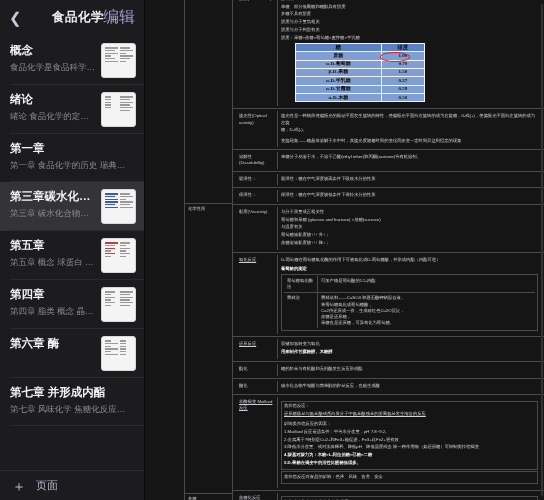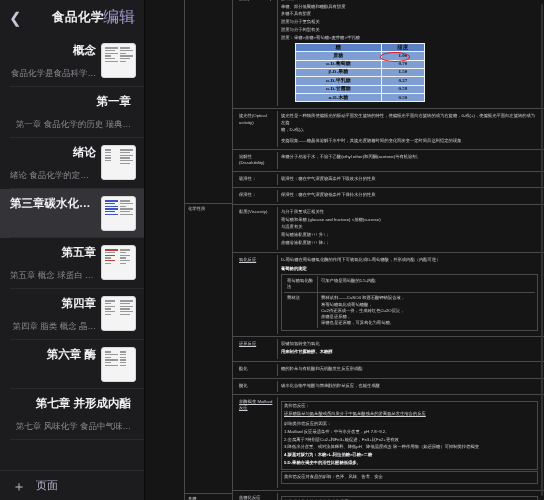--- a/index.html
+++ b/index.html
@@ -44,28 +44,28 @@
     padding: 7px 8px 7px 10px;
     min-height: 48px;
     cursor: pointer;
     position: relative;
   }
   .sb-item.selected { background: #343337; }
   .sb-item::after {
     content: ""; position: absolute; left: 10px; right: 0; bottom: 0;
     height: 1px; background: #2b2a2d;
   }
-  .sb-item-text { flex: 1; min-width: 0; padding-right: 5px; text-align: right; }
+  .sb-item-text { flex: 1; min-width: 0; padding-right: 5px; }
   .sb-item-title {
     color: #f2f1f5; font-size: 11.5px; font-weight: bold;
     line-height: 15px;
     white-space: nowrap; overflow: hidden; text-overflow: ellipsis;
   }
   .sb-item-sub {
-    color: #8d8b92; font-size: 8.5px; line-height: 13px; margin-top: 9px;
+    color: #8d8b92; font-size: 8.5px; line-height: 13px; margin-top: 3px;
     white-space: nowrap; overflow: hidden; text-overflow: ellipsis;
   }
   .thumb {
     width: 35px; height: 35px; flex: 0 0 35px;
     background: #f4f4f4; border-radius: 3px;
     border: 1px solid #d8d8d8;
     overflow: hidden; position: relative;
     padding: 2px;
   }
   .thumb .tl { height: 1.4px; background: #9a9a9a; margin: 1.3px 1px; }
@@ -180,53 +180,54 @@
               <div class="tl s"></div>
               <div class="tl l"></div>
               <div class="tl m"></div>
               <div class="tl s"></div>
             </div>
         </div>
       </div>
 
       <div class="sb-item">
         <div class="sb-item-text">
+          <div class="sb-item-title">绪论</div>
+          <div class="sb-item-sub">绪论 食品化学的定义…</div>
+        </div>
+        <div class="thumb grid-th">
+          <div class="col">
+              <div class="tl s"></div>
+              <div class="tl s"></div>
+              <div class="tl s"></div>
+              <div class="tl s"></div>
+              <div class="tl s"></div>
+            </div>
+          <div class="col">
+              <div class="tl l"></div>
+              <div class="tl m"></div>
+              <div class="tl l"></div>
+              <div class="tl m"></div>
+              <div class="tl l"></div>
+              <div class="tl m"></div>
+            </div>
+        </div>
+      </div>
+
+      <div class="sb-item">
+        <div class="sb-item-text">
           <div class="sb-item-title">第一章</div>
           <div class="sb-item-sub">第一章 食品化学的历史  瑞典…</div>
         </div>
       </div>
 
-      <div class="sb-item">
-        <div class="sb-item-text">
-          <div class="sb-item-title">绪论</div>
-          <div class="sb-item-sub">绪论 食品化学的定义…</div>
-        </div>
-        <div class="thumb grid-th">
-          <div class="col">
-              <div class="tl s"></div>
-              <div class="tl s"></div>
-              <div class="tl s"></div>
-              <div class="tl s"></div>
-              <div class="tl s"></div>
-            </div>
-          <div class="col">
-              <div class="tl l"></div>
-              <div class="tl m"></div>
-              <div class="tl l"></div>
-              <div class="tl m"></div>
-              <div class="tl l"></div>
-              <div class="tl m"></div>
-            </div>
-        </div>
-      </div>
-
 
       <div class="sb-item selected">
         <div class="sb-item-text">
           <div class="sb-item-title">第三章碳水化合物</div>
+          <div class="sb-item-sub">第三章 碳水化合物…</div>
         </div>
         <div class="thumb grid-th">
           <div class="col">
               <div class="tl blue l"></div>
               <div class="tl blue m"></div>
               <div class="tl blue l"></div>
               <div class="tl blue l"></div>
               <div class="tl blue m"></div>
               <div class="tl blue l"></div>
             </div>
@@ -311,21 +312,21 @@
               <div class="tl s"></div>
               <div class="tl s"></div>
               <div class="tl s"></div>
             </div>
         </div>
       </div>
 
       <div class="sb-item">
         <div class="sb-item-text">
           <div class="sb-item-title">第七章 并形成内酯</div>
-          <div class="sb-item-sub">第七章 风味化学  食品中气味…</div>
+          <div class="sb-item-sub">第七章 风味化学  焦糖化反应…</div>
         </div>
       </div>
 
     </div>
 
     <div class="sb-footer">
       <span class="plus-icon">＋</span>
       <span class="sb-footer-label">页面</span>
     </div>
   </div>

